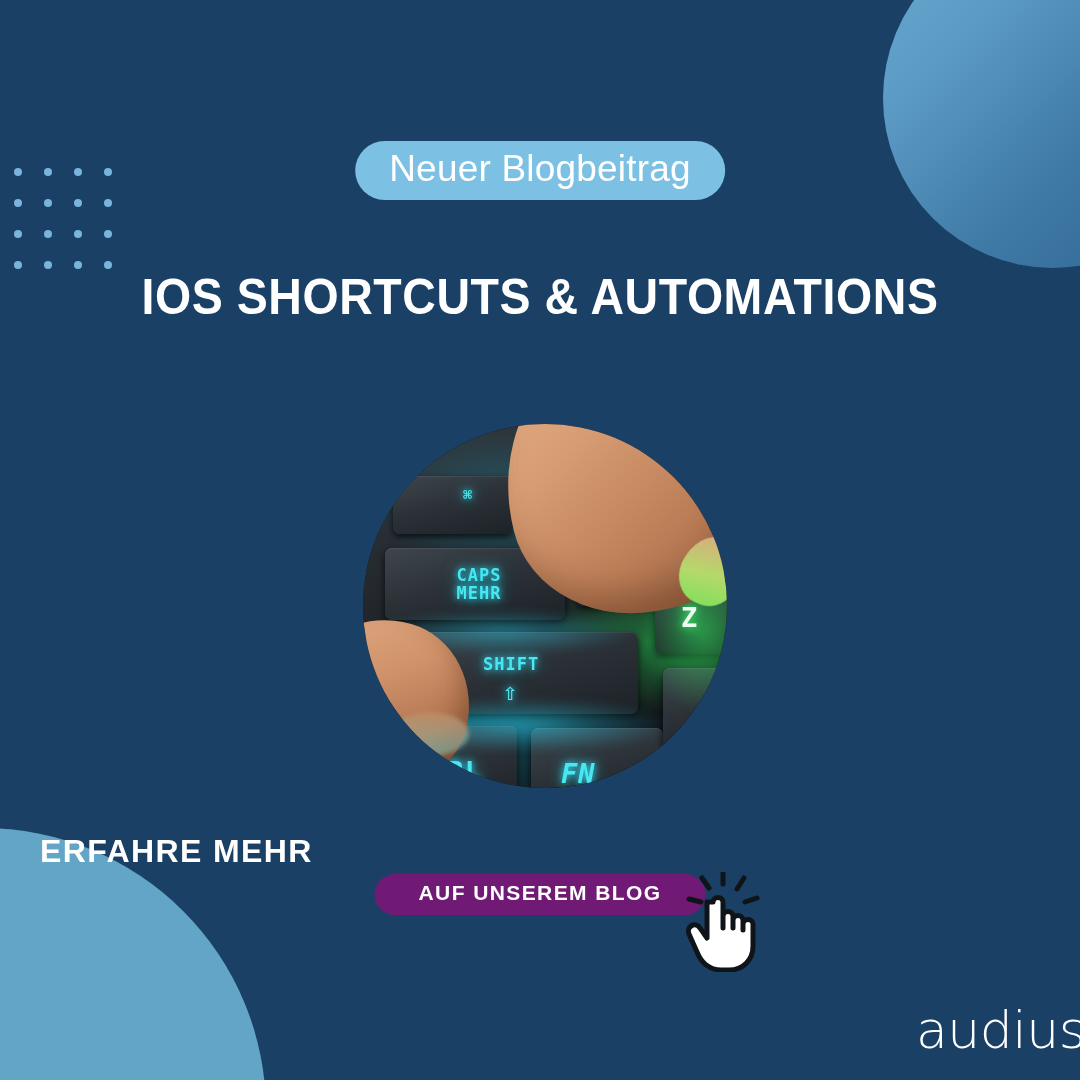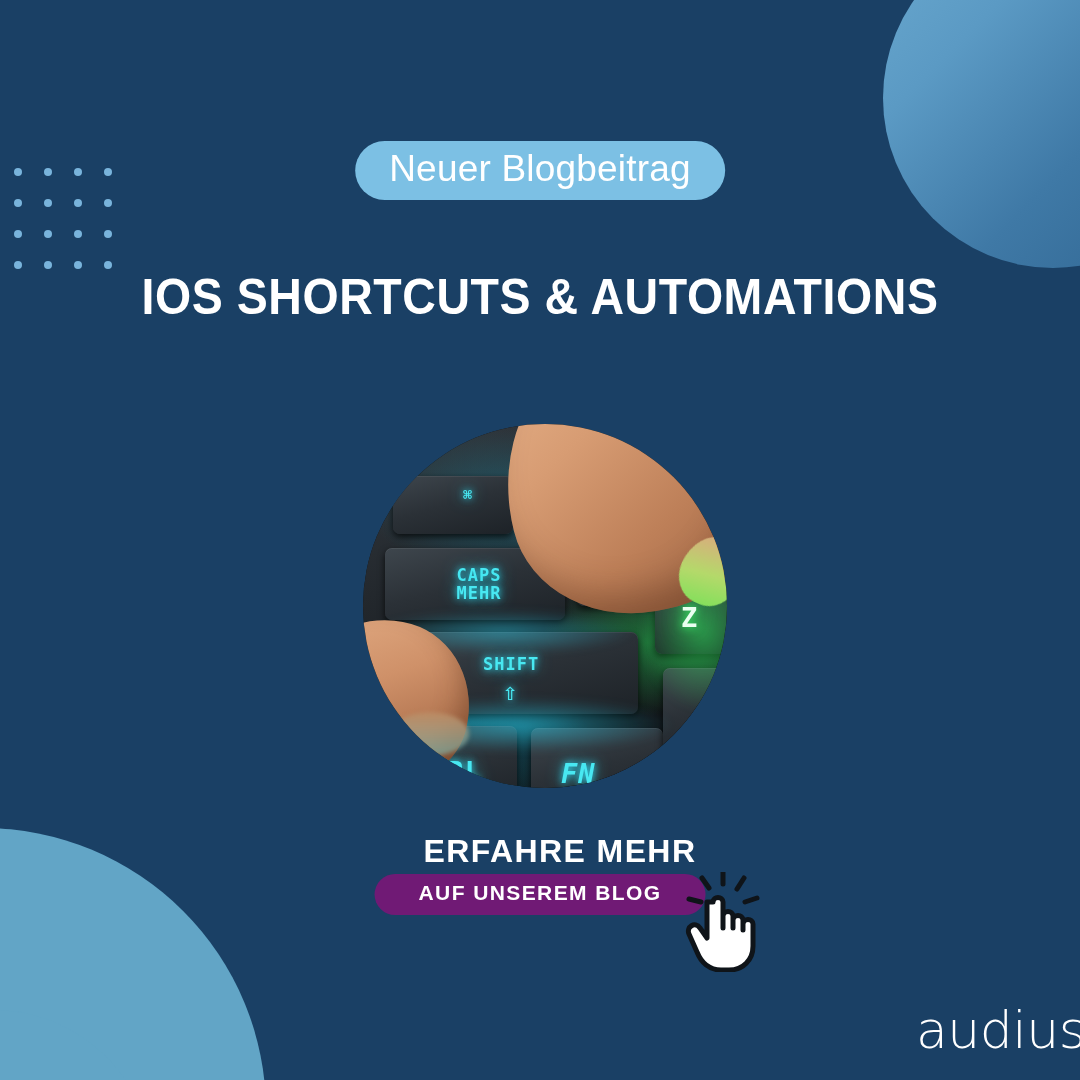--- a/index.html
+++ b/index.html
@@ -211,21 +211,20 @@
     background: linear-gradient(180deg, rgba(190,140,100,0.9) 0%, rgba(110,200,200,0.55) 100%);
     filter: blur(2px);
   }
 
   
   .cta-line {
     position: absolute;
     left: 0;
     right: 0;
     top: 833px;
-    text-align: center;
     color: #ffffff;
     font-size: 32px;
     font-weight: bold;
     letter-spacing: 1.4px;
     margin-left: 40px;
   }
   .cta-pill {
     position: absolute;
     left: 50%;
     transform: translateX(-50%);

